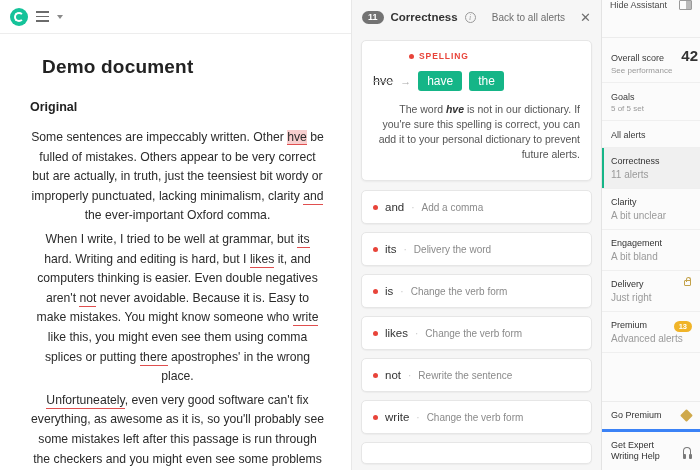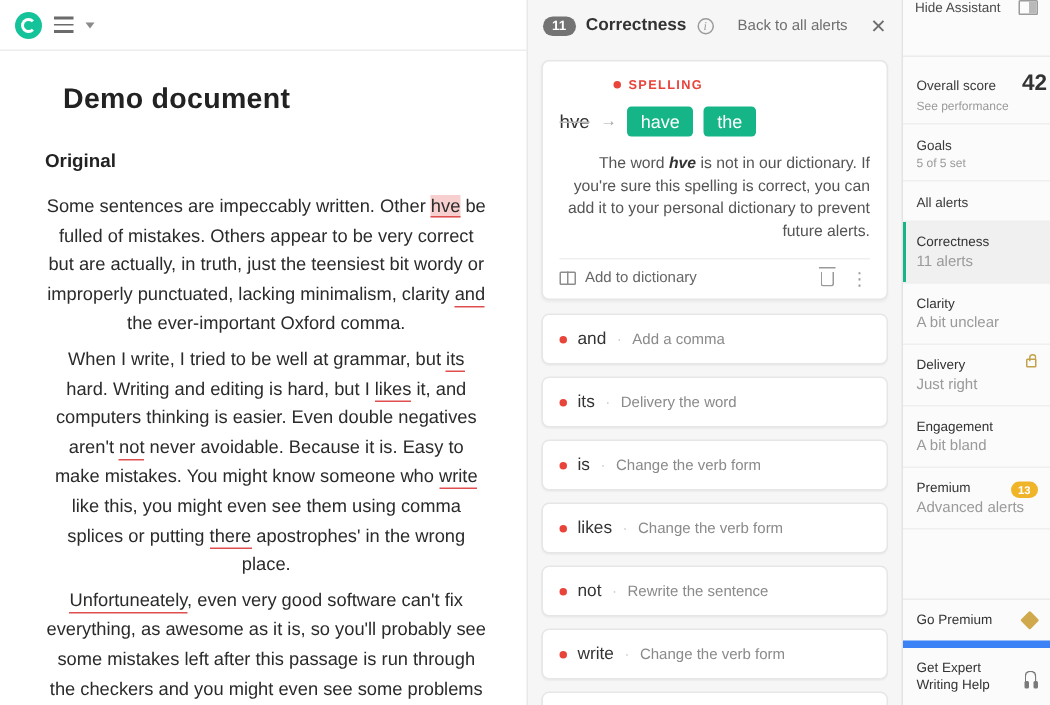--- a/index.html
+++ b/index.html
@@ -346,21 +346,21 @@
     left: 0; right: 0; bottom: 0;
     border-top: 1px solid #ececec;
     background: #fbfbfb;
   }
   .bottom-row {
     display: flex; align-items: center;
     padding: 8px 9px;
     cursor: pointer;
     gap: 6px;
   }
-  .bottom-row + .bottom-row { border-top: 5px solid #3b82f6; }
+  .bottom-row + .bottom-row { border-top: 3px solid #3b82f6; }
   .bt-label { font-size: 9px; color: #333; line-height: 11px; }
   .diamond {
     margin-left: auto;
     width: 9px; height: 9px;
     background: #cfa94b;
     transform: rotate(45deg);
     border-radius: 1px;
   }
   .headset {
     margin-left: auto;
@@ -421,30 +421,20 @@
           <span>SPELLING</span>
         </div>
         <div class="fix-row">
           <span class="word-orig">hve</span>
           <span class="arrow">→</span>
           <span class="chip">have</span>
           <span class="chip">the</span>
         </div>
         <div class="card-desc">
           <span>The word </span><i>hve</i><span> is not in our dictionary. If you're sure this spelling is correct, you can add it to your personal dictionary to prevent future alerts.</span>
-        </div>
-        <div class="card-foot">
-          <span class="add-dict">
-            <span class="book-ico"></span>
-            <span>Add to dictionary</span>
-          </span>
-          <span class="foot-right">
-            <span class="trash-ico"></span>
-            <span class="kebab">⋮</span>
-          </span>
         </div>
       </div>
       <div id="sugg-items">
           <div class="row-item">
             <span class="dot-red"></span>
             <span class="row-word">and</span>
             <span class="row-sep">·</span>
             <span class="row-act">Add a comma</span>
           </div>
           <div class="row-item">
@@ -508,27 +498,27 @@
     <div id="side-cats">
         <div class="side-item active">
           <div class="item-title">Correctness</div>
           <div class="item-sub">11 alerts</div>
         </div>
         <div class="side-item">
           <div class="item-title">Clarity</div>
           <div class="item-sub">A bit unclear</div>
         </div>
         <div class="side-item">
+          <div class="item-title">Engagement</div>
+          <div class="item-sub">A bit bland</div>
+        </div>
+        <div class="side-item">
           <div class="item-title">Delivery</div>
           <div class="item-sub">Just right</div>
           <span class="lock-ico"></span>
-        </div>
-        <div class="side-item">
-          <div class="item-title">Engagement</div>
-          <div class="item-sub">A bit bland</div>
         </div>
         <div class="side-item">
           <div class="item-title">Premium</div>
           <div class="item-sub">Advanced alerts</div>
           <span class="gold-badge">13</span>
         </div>
       </div>
 
     <div class="side-bottom">
       <div class="bottom-row">

